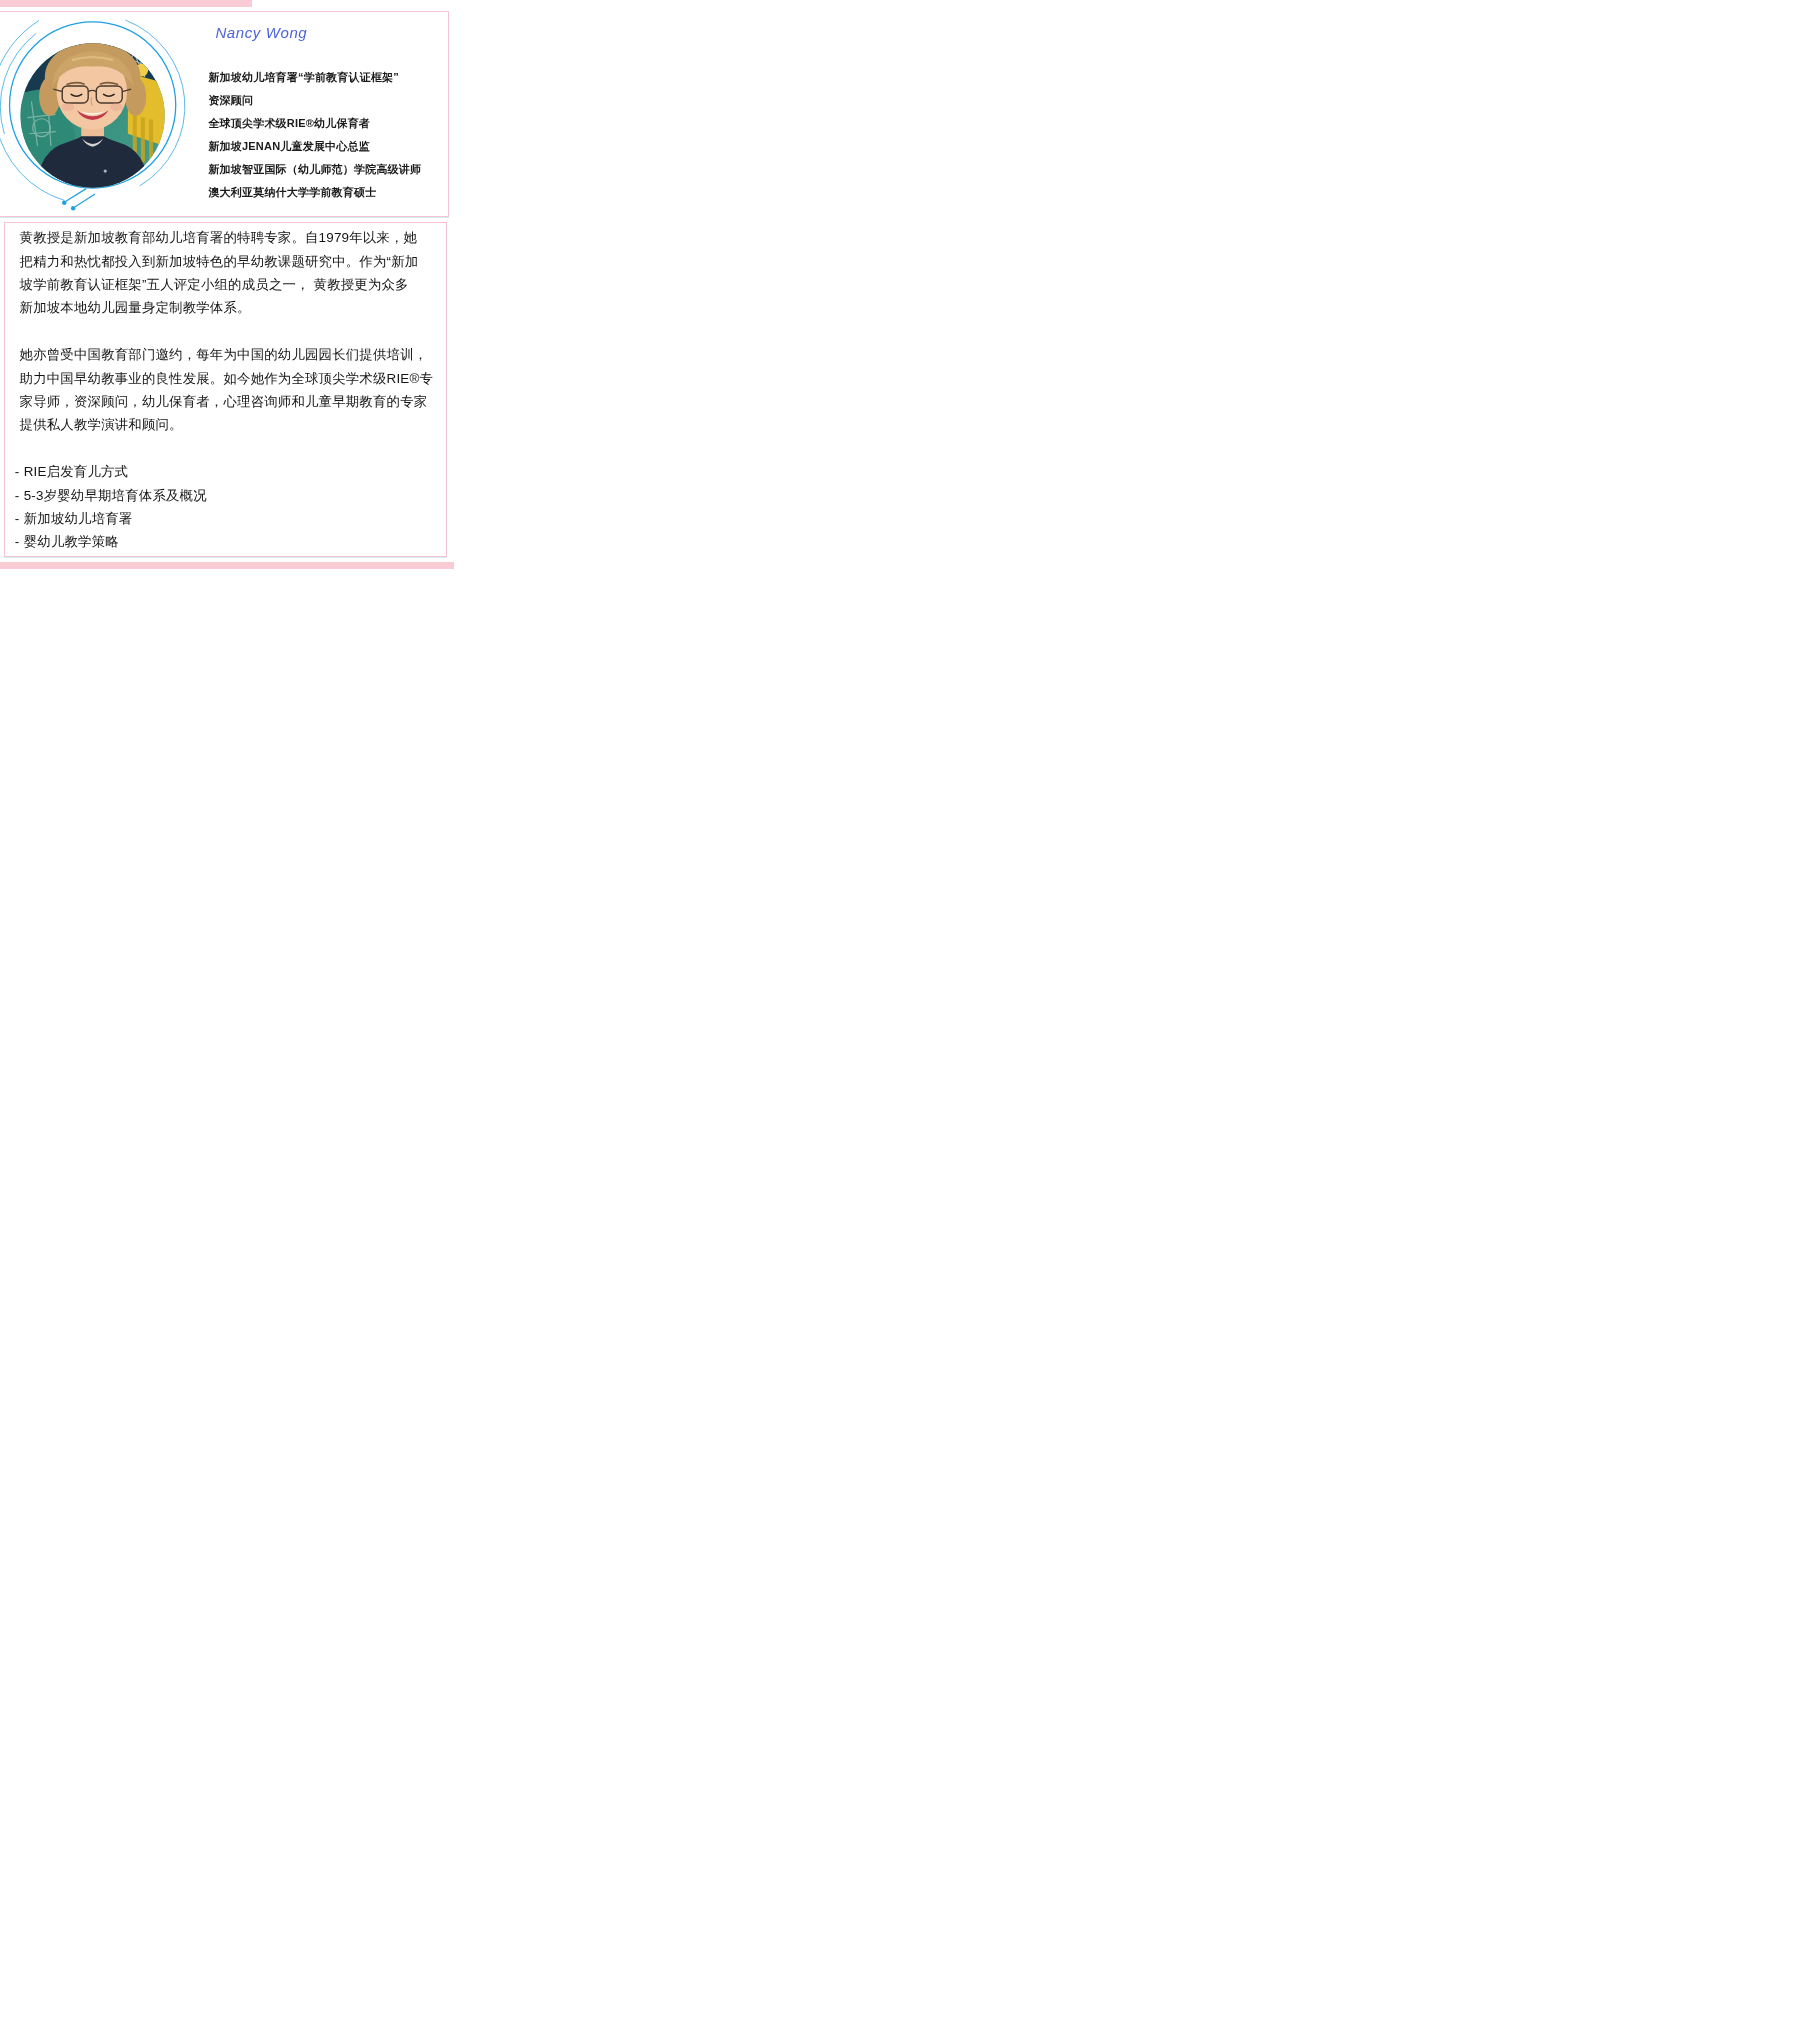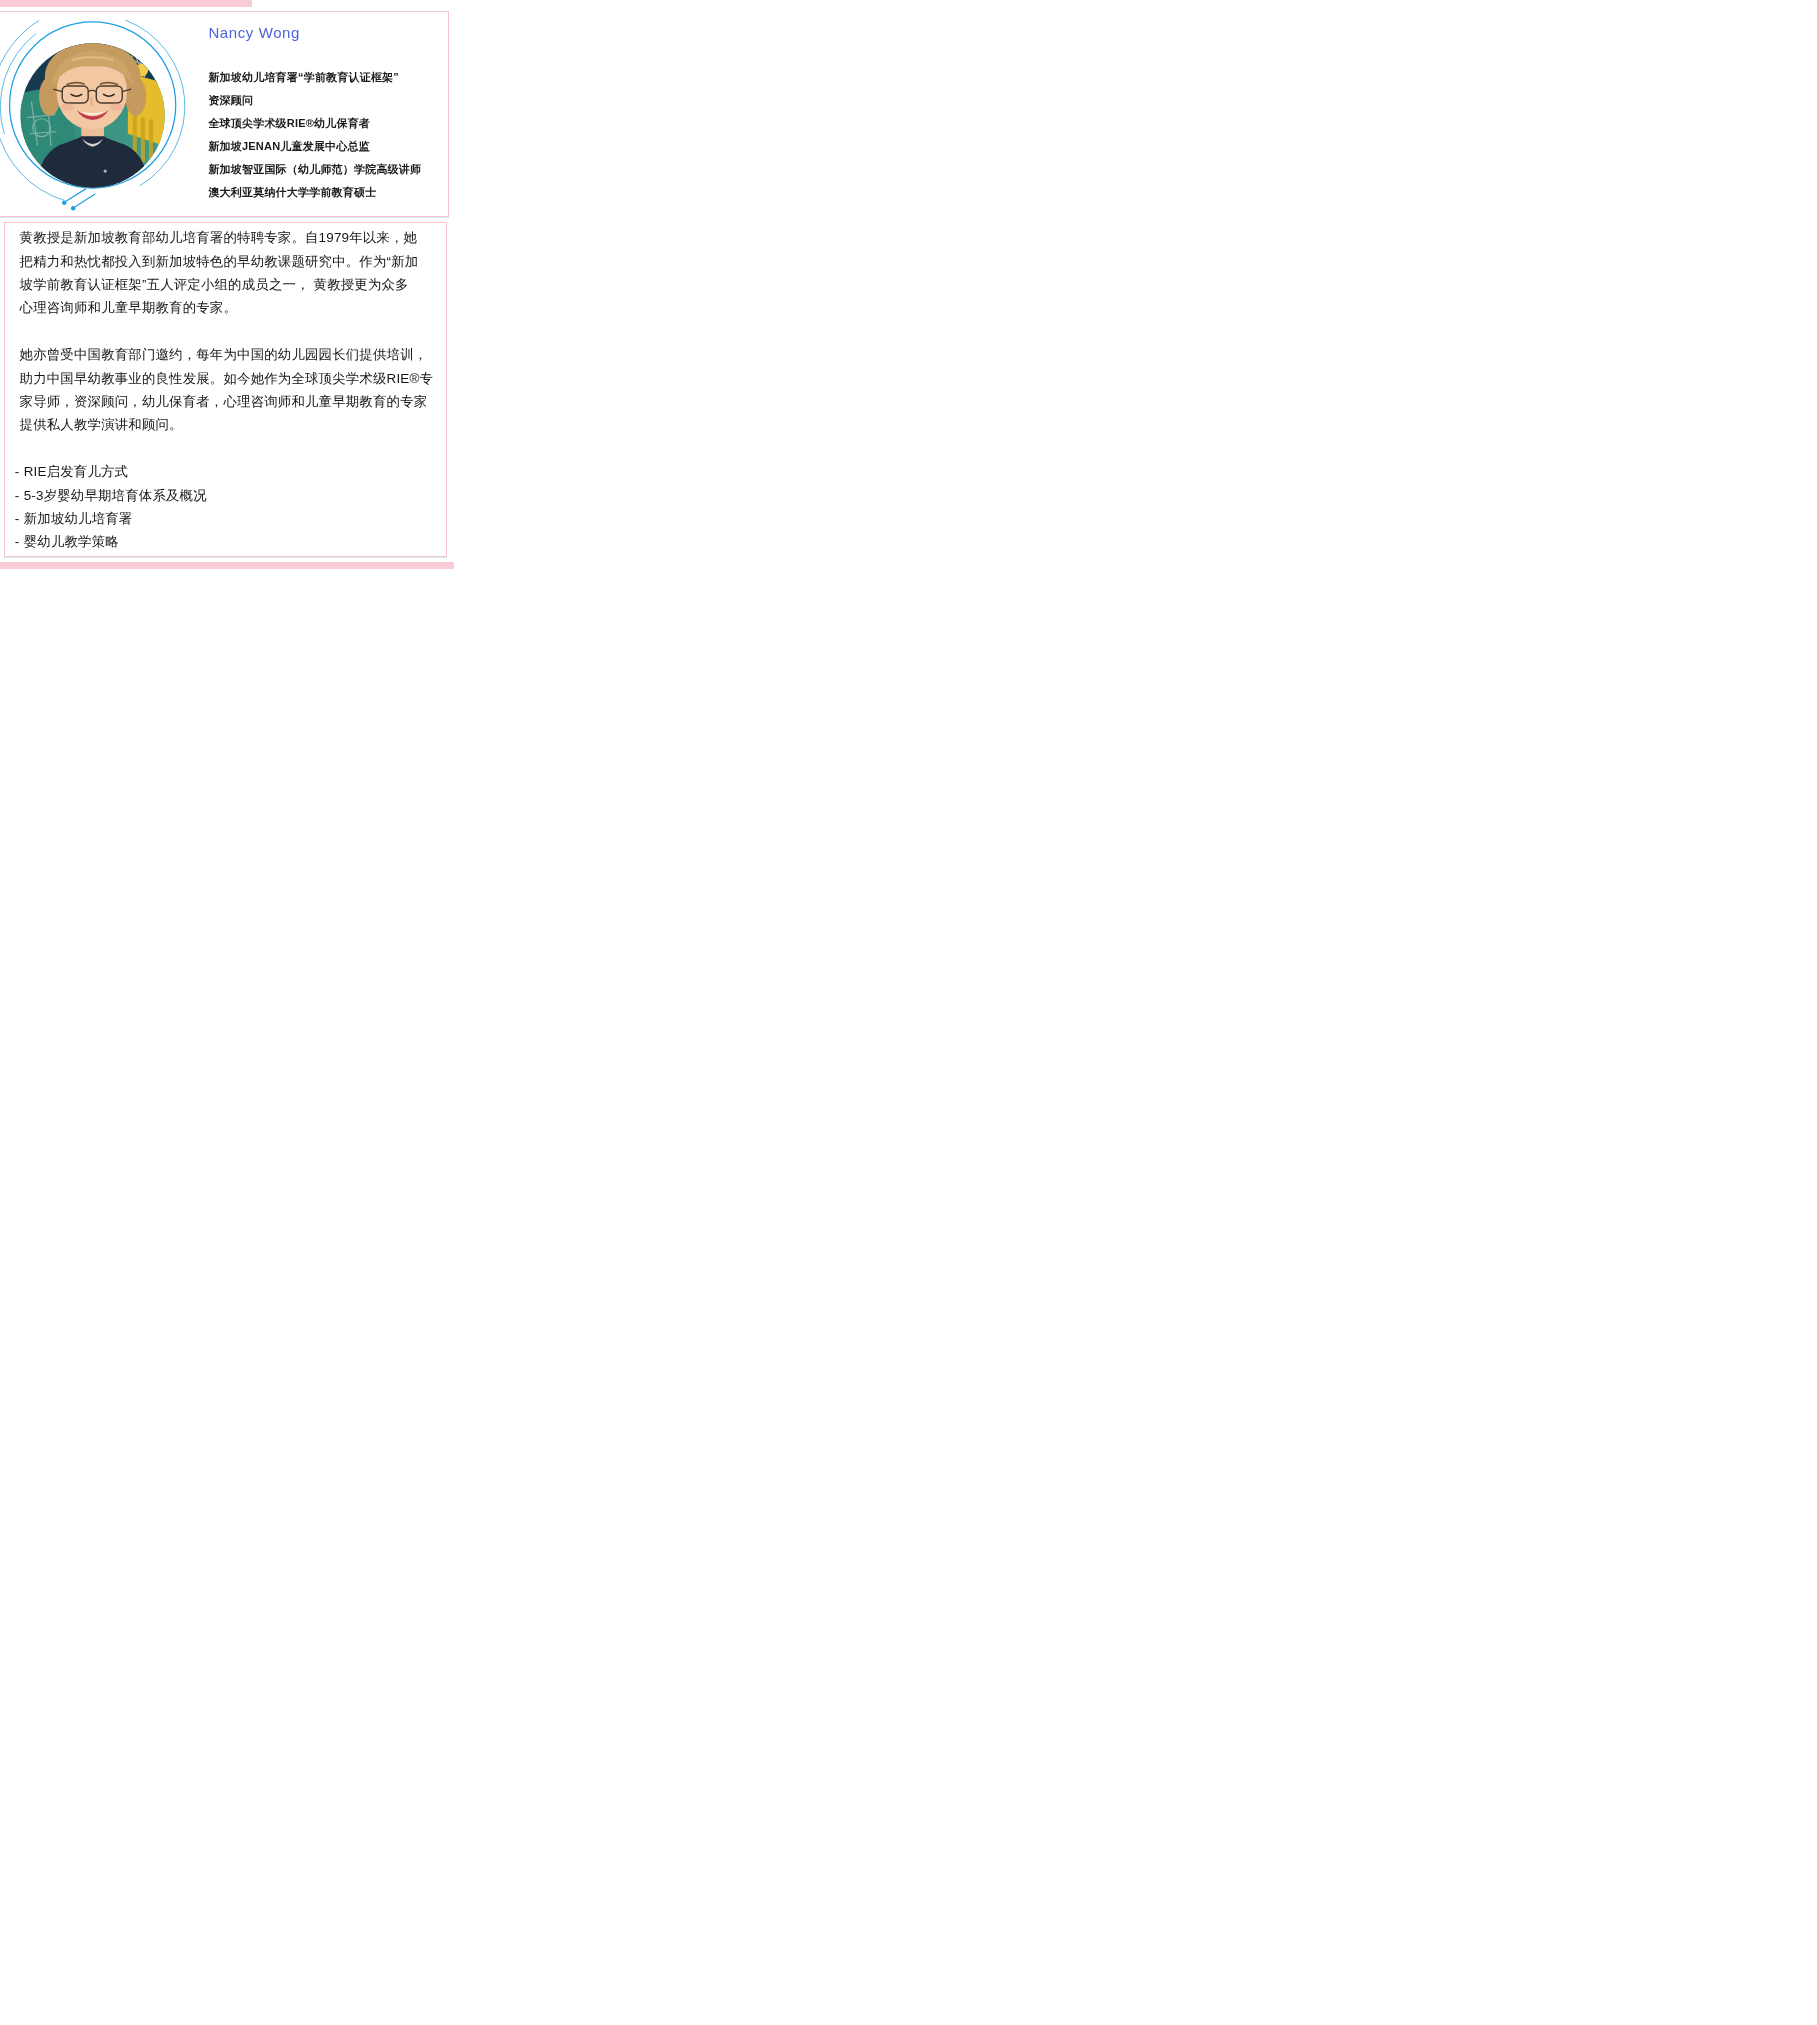--- a/index.html
+++ b/index.html
@@ -29,23 +29,24 @@
   .card1{left:-1.6px;top:10.5px;width:451px;height:206px;}
   .card2{left:4px;top:222px;width:443px;height:335px;}
 
   .decor-svg{position:absolute;left:0;top:0;width:227px;height:205px;overflow:visible;}
   .arc{fill:none;stroke:var(--arc-blue,#1fa0e2);stroke-width:1.8px;stroke-linecap:round;}
   .arc-thick{stroke-width:3.2px;}
   .tail-line{stroke:var(--arc-blue,#1fa0e2);stroke-width:3px;stroke-linecap:round;}
   .tail-dot{fill:var(--arc-blue,#1fa0e2);}
 
   .name{
-    position:absolute;left:209px;top:12px;margin:0;
+    position:absolute;left:216px;top:12px;margin:0;
     font-size:15px;font-weight:400;letter-spacing:0.6px;
     color:var(--name-blue);
+    font-style:italic;
   }
   .creds{
     position:absolute;left:209px;top:54px;
     font-size:11px;line-height:23px;font-weight:700;color:#1b1b1b;
     letter-spacing:0.2px;
   }
   .bio{
     position:absolute;left:14.6px;top:3.2px;right:10.5px;
     font-size:13.4px;line-height:23.4px;font-weight:500;color:var(--body-text);
     letter-spacing:0.2px;
@@ -149,21 +150,21 @@
       <div>新加坡智亚国际（幼儿师范）学院高级讲师</div>
       <div>澳大利亚莫纳什大学学前教育硕士</div>
     </div>
   </section>
 
   <section class="card card2">
     <div class="bio">
       <p>黄教授是新加坡教育部幼儿培育署的特聘专家。自1979年以来，她
 把精力和热忱都投入到新加坡特色的早幼教课题研究中。作为“新加
 坡学前教育认证框架”五人评定小组的成员之一， 黄教授更为众多
-心理咨询师和儿童早期教育的专家。</p>
+新加坡本地幼儿园量身定制教学体系。</p>
       <p>她亦曾受中国教育部门邀约，每年为中国的幼儿园园长们提供培训，
 助力中国早幼教事业的良性发展。如今她作为全球顶尖学术级RIE®专
 家导师，资深顾问，幼儿保育者，心理咨询师和儿童早期教育的专家
 提供私人教学演讲和顾问。</p>
       <ul class="topics">
         <li>
             <span class="dash">-</span>
             <span>RIE启发育儿方式</span>
           </li>
         <li>

